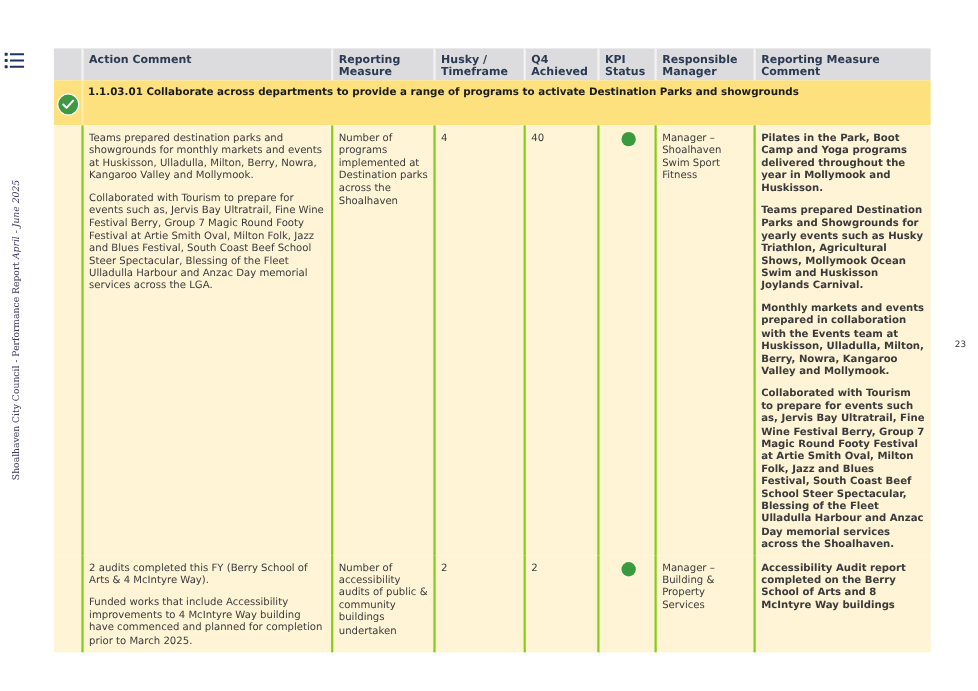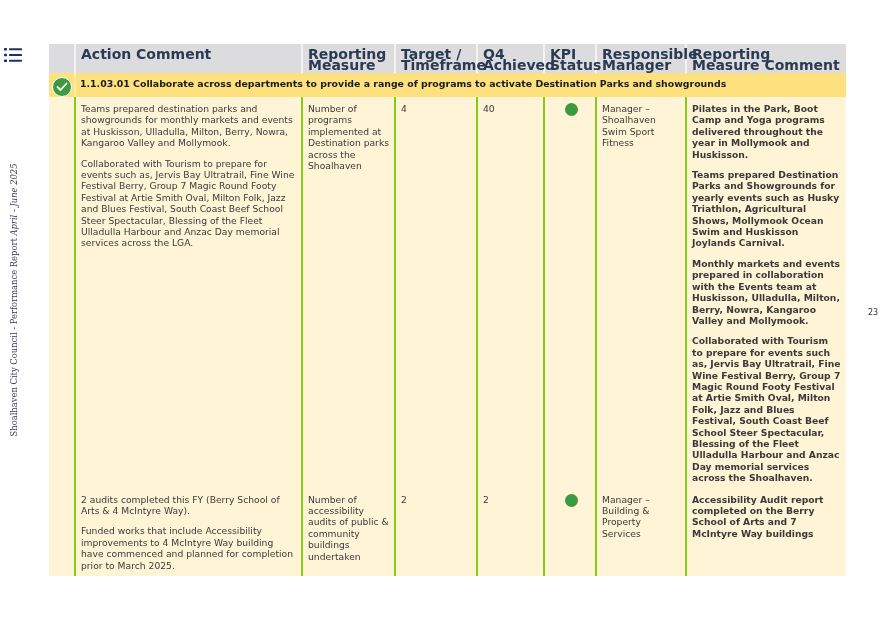--- a/index.html
+++ b/index.html
@@ -54,27 +54,27 @@
     }
     table.report th {
       background: #dcdcdf;
       color: #2a3a52;
       font-weight: bold;
       text-align: left;
       vertical-align: top;
       padding: 5px 4px 2px 5px;
       height: 22px;
       border-right: 2px solid #f3f3f3;
-      font-size: 14px;
+      font-size: 10px;
       line-height: 11px;
     }
     table.report th:last-child { border-right: none; }
     tr.section-row td {
       background: #fde17f;
-      height: 24px;
+      height: 41px;
       padding: 0;
       vertical-align: top;
     }
     tr.section-row td.check-cell {
       border-right: 2px solid #fdecae;
       text-align: center;
       vertical-align: middle;
     }
     .section-title {
       font-weight: bold;
@@ -153,21 +153,21 @@
     <col style="width:67px">
     <col style="width:52px">
     <col style="width:90px">
     <col style="width:160px">
   </colgroup>
   <thead>
     <tr>
       <th></th>
       <th>Action Comment</th>
       <th>Reporting Measure</th>
-      <th>Target / Timeframe</th>
+      <th>Husky / Timeframe</th>
       <th>Q4 Achieved</th>
       <th>KPI Status</th>
       <th>Responsible Manager</th>
       <th>Reporting Measure Comment</th>
     </tr>
   </thead>
   <tbody>
 
     <tr class="section-row">
       <td class="check-cell">
@@ -209,17 +209,17 @@
         <p>Funded works that include Accessibility improvements to 4 McIntyre Way building have commenced and planned for completion prior to March 2025.</p>
       </td>
       <td>Number of accessibility audits of public &amp; community buildings undertaken</td>
       <td>2</td>
       <td>2</td>
       <td>
         <span class="kpi-dot"></span>
       </td>
       <td>Manager – Building &amp; Property Services</td>
       <td>
-        <p>Accessibility Audit report completed on the Berry School of Arts and 7 McIntyre Way buildings</p>
+        <p>Accessibility Audit report completed on the Berry School of Arts and 8 McIntyre Way buildings</p>
       </td>
     </tr>
   </tbody>
 </table>
 
 </body></html>

